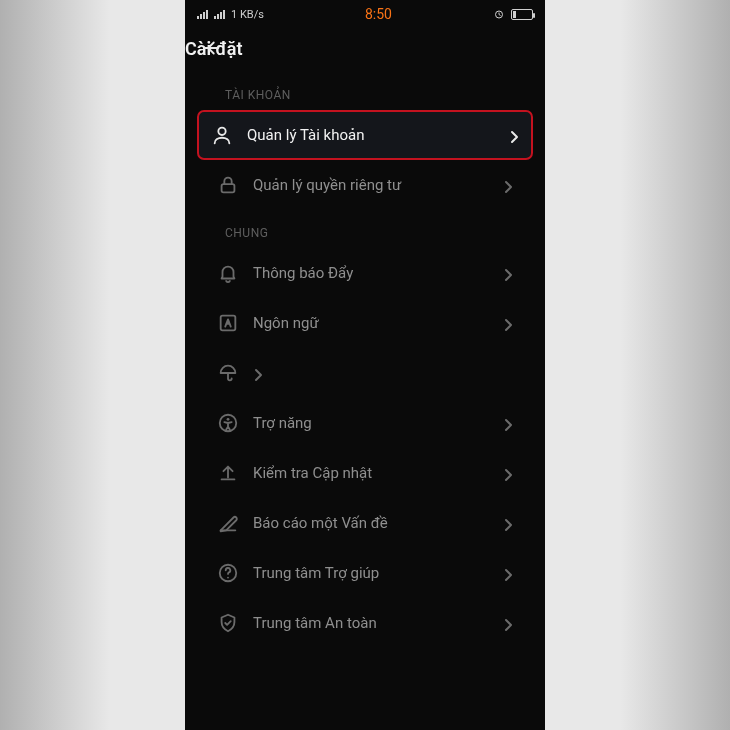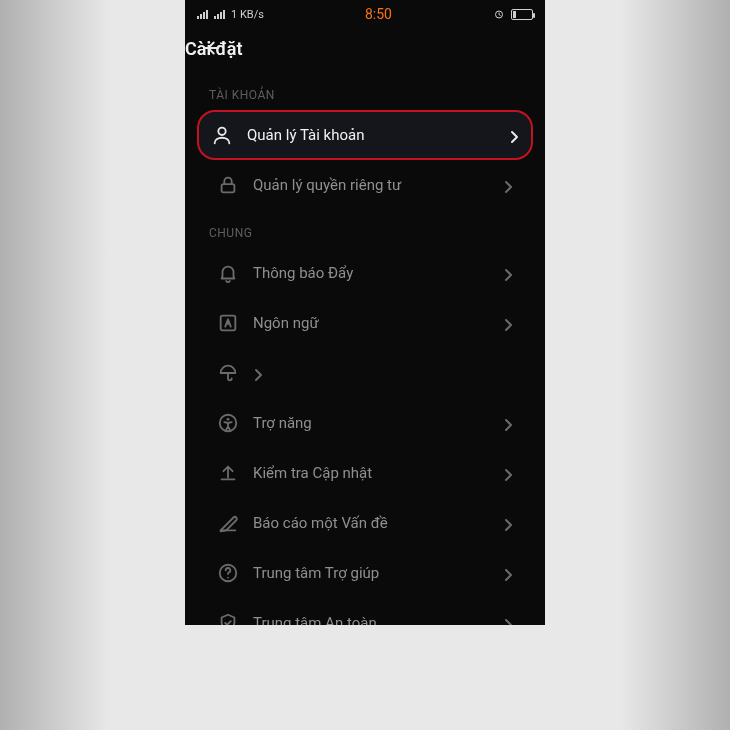--- a/index.html
+++ b/index.html
@@ -10,21 +10,21 @@
     background: linear-gradient(to right, #b0b0b0 0%, #e8e8e8 15%, #e8e8e8 85%, #b0b0b0 100%);
     font-family: -apple-system, BlinkMacSystemFont, "Segoe UI", Roboto, Helvetica, Arial, sans-serif;
     overflow: hidden;
   }
   .phone {
     position: absolute;
     left: 50%;
     top: 0;
     transform: translateX(-50%);
     width: 360px;
-    height: 625px;
+    height: 730px;
     background: #0a0a0a;
     color: #e9e9e9;
     overflow: hidden;
   }
   .status-bar {
     display: flex;
     align-items: center;
     justify-content: space-between;
     padding: 6px 12px 2px 12px;
     font-size: 12px;
@@ -59,20 +59,21 @@
     font-size: 18px;
     font-weight: 600;
     color: #f1f1f1;
   }
   .section-header {
     padding: 16px 20px 8px 24px;
     font-size: 12px;
     letter-spacing: 0.5px;
     color: #5e5e5e;
     text-transform: uppercase;
+    margin-left: 16px;
   }
   .row {
     display: flex;
     align-items: center;
     gap: 14px;
     padding: 14px 32px;
     position: relative;
   }
   .row .icon {
     width: 22px;
@@ -83,21 +84,21 @@
     justify-content: center;
   }
   .row .label {
     flex: 1 1 auto;
     font-size: 15px;
     color: #8f8f8f;
   }
   .row.highlight {
     background: #14161b;
     border: 2px solid #c4121f;
-    border-radius: 18px;
+    border-radius: 7px;
     margin: 0 12px;
     padding: 12px 12px;
   }
   .row.highlight .label {
     color: #f2f2f2;
   }
   .chev {
     width: 10px;
     height: 10px;
     flex: 0 0 10px;

